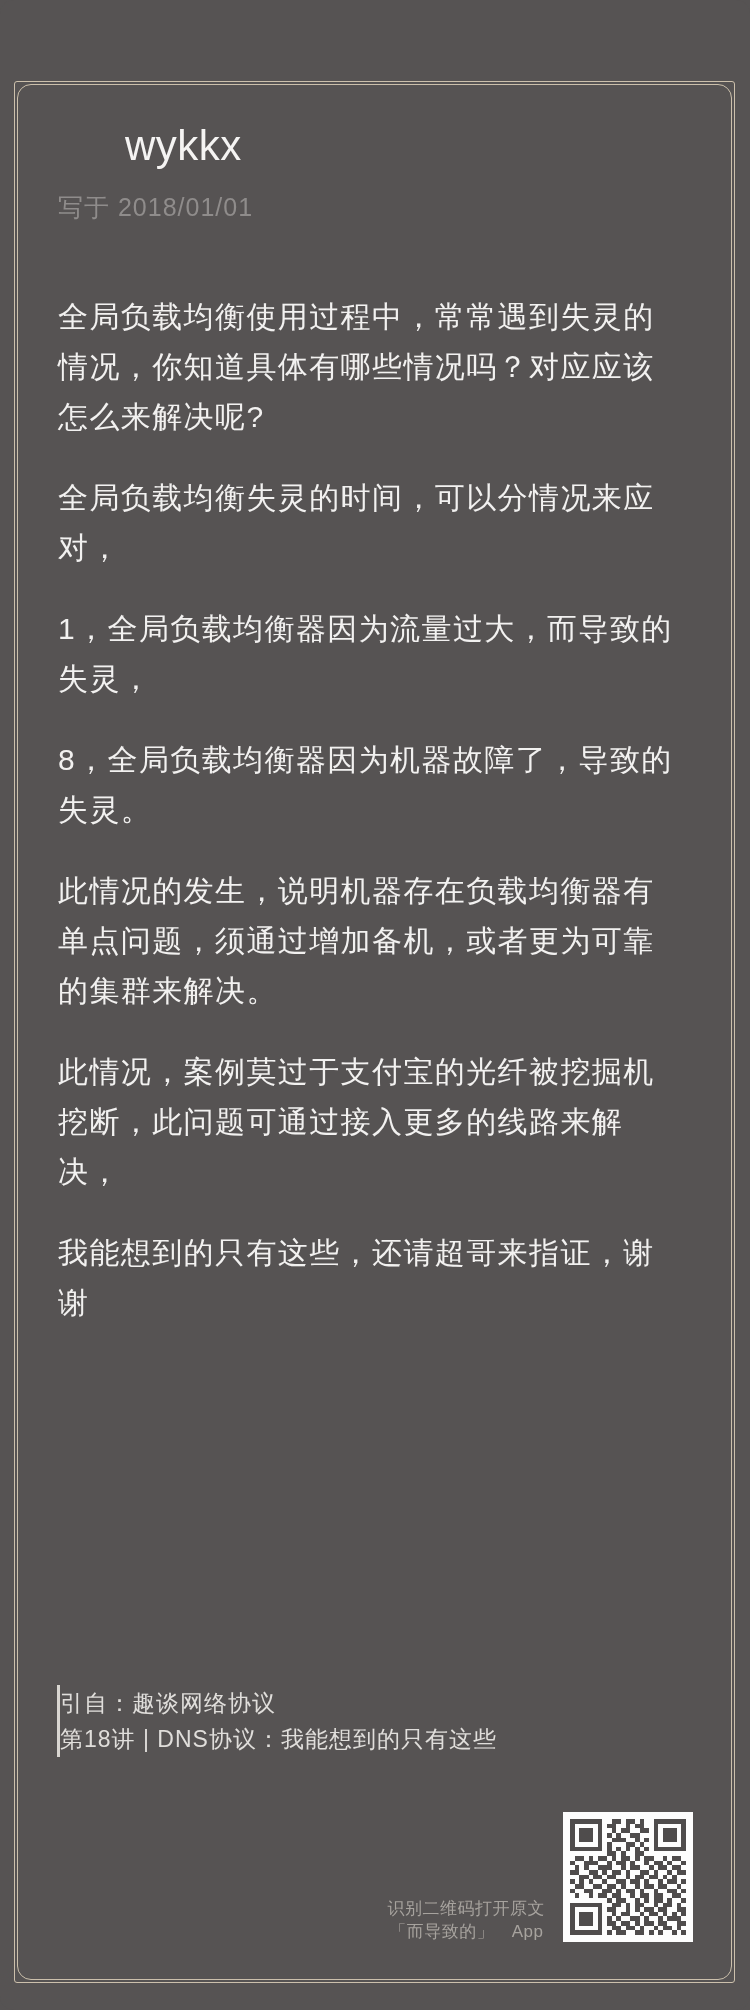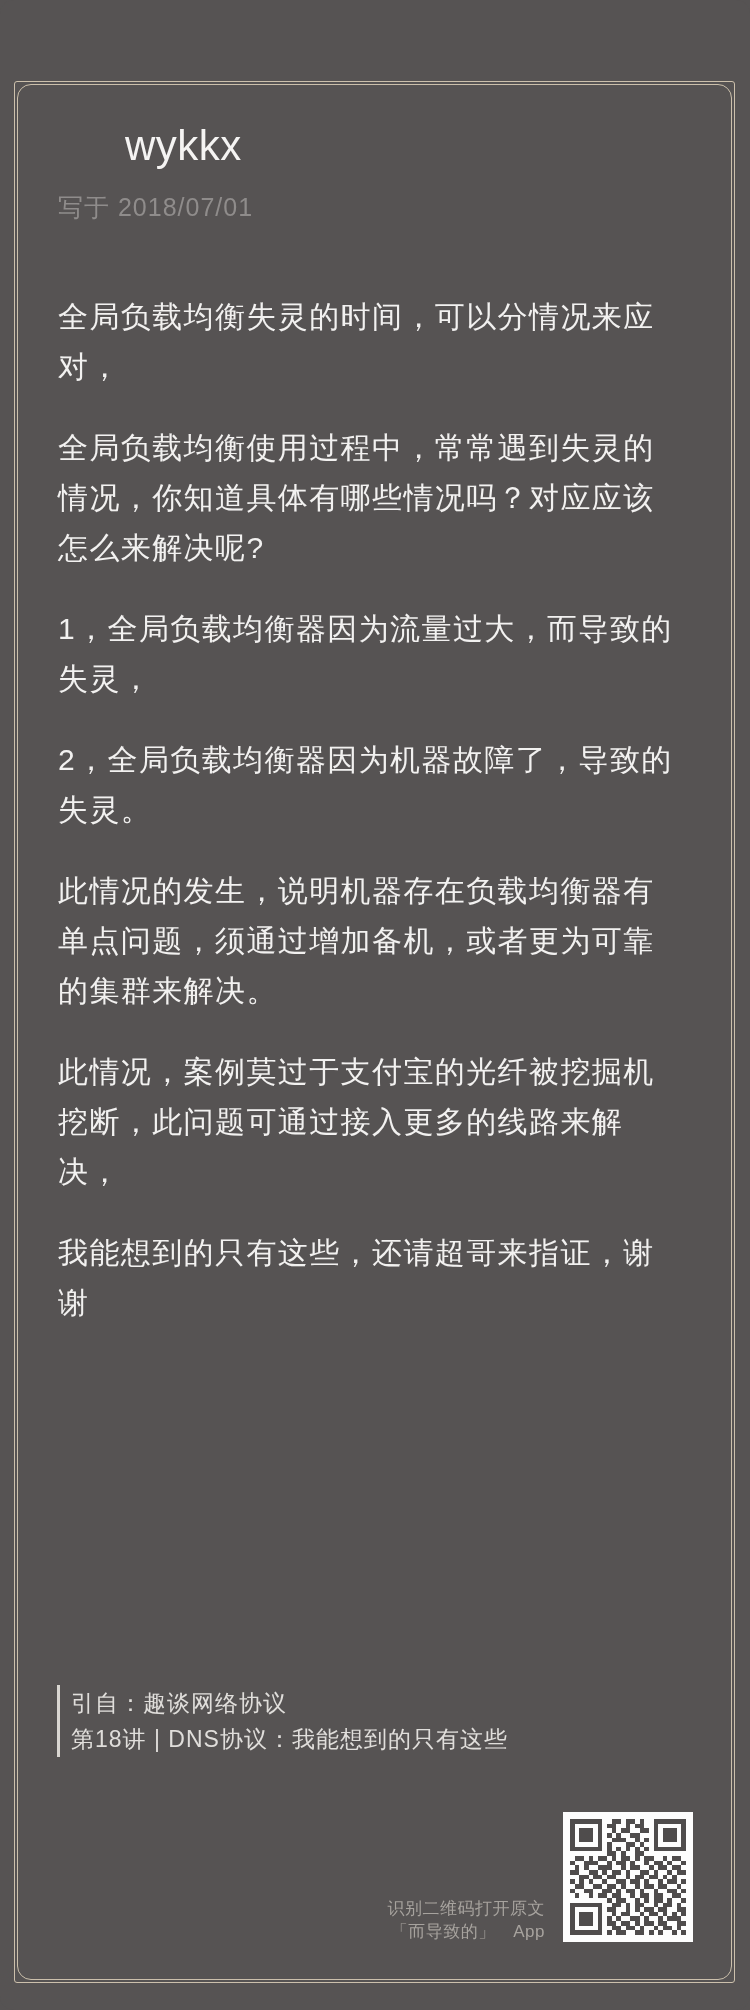--- a/index.html
+++ b/index.html
@@ -28,53 +28,53 @@
     font-size:25px;line-height:30px;color:#8f8c8b;letter-spacing:1px;
   }
   .body-text{
     position:absolute;left:58px;top:292px;width:660px;
     font-size:30px;line-height:50px;color:#f2f1f0;letter-spacing:1.4px;
   }
   .body-text p{margin:0 0 31px 0;white-space:pre;}
   .body-text p:last-child{margin-bottom:0;}
   .citation{
     position:absolute;left:57px;top:1685px;
-    border-left:3px solid #d9d6d1;padding-left:11px;
+    border-left:3px solid #d9d6d1;
     font-size:23px;line-height:36px;color:#e0dedb;letter-spacing:1px;
   }
   .qr-caption{
-    position:absolute;right:205px;top:1897px;text-align:right;
+    position:absolute;right:205px;top:1897px;text-align:center;
     font-size:17px;line-height:23px;color:#a7a39e;letter-spacing:.5px;
   }
   .qr{
     position:absolute;left:563px;top:1812px;width:116px;height:116px;
     background:#fdfdfd;padding:7px;
   }
   .qr svg{display:block;width:116px;height:116px;fill:#4f4c4c;shape-rendering:crispEdges;}
 </style>
 </head>
 <body>
 
 <div class="card">
 
   <div class="frame-outer"></div>
   <div class="frame-inner"></div>
 
   <div class="username">wykkx</div>
-  <div class="date">写于 2018/07/01</div>
+  <div class="date">写于 2018/01/01</div>
 
   <div class="body-text">
-    <p>全局负载均衡失灵的时间，可以分情况来应
-对，</p>
     <p>全局负载均衡使用过程中，常常遇到失灵的
 情况，你知道具体有哪些情况吗？对应应该
 怎么来解决呢?</p>
+    <p>全局负载均衡失灵的时间，可以分情况来应
+对，</p>
     <p>1，全局负载均衡器因为流量过大，而导致的
 失灵，</p>
-    <p>2，全局负载均衡器因为机器故障了，导致的
+    <p>8，全局负载均衡器因为机器故障了，导致的
 失灵。</p>
     <p>此情况的发生，说明机器存在负载均衡器有
 单点问题，须通过增加备机，或者更为可靠
 的集群来解决。</p>
     <p>此情况，案例莫过于支付宝的光纤被挖掘机
 挖断，此问题可通过接入更多的线路来解
 决，</p>
     <p>我能想到的只有这些，还请超哥来指证，谢
 谢</p>
   </div>

